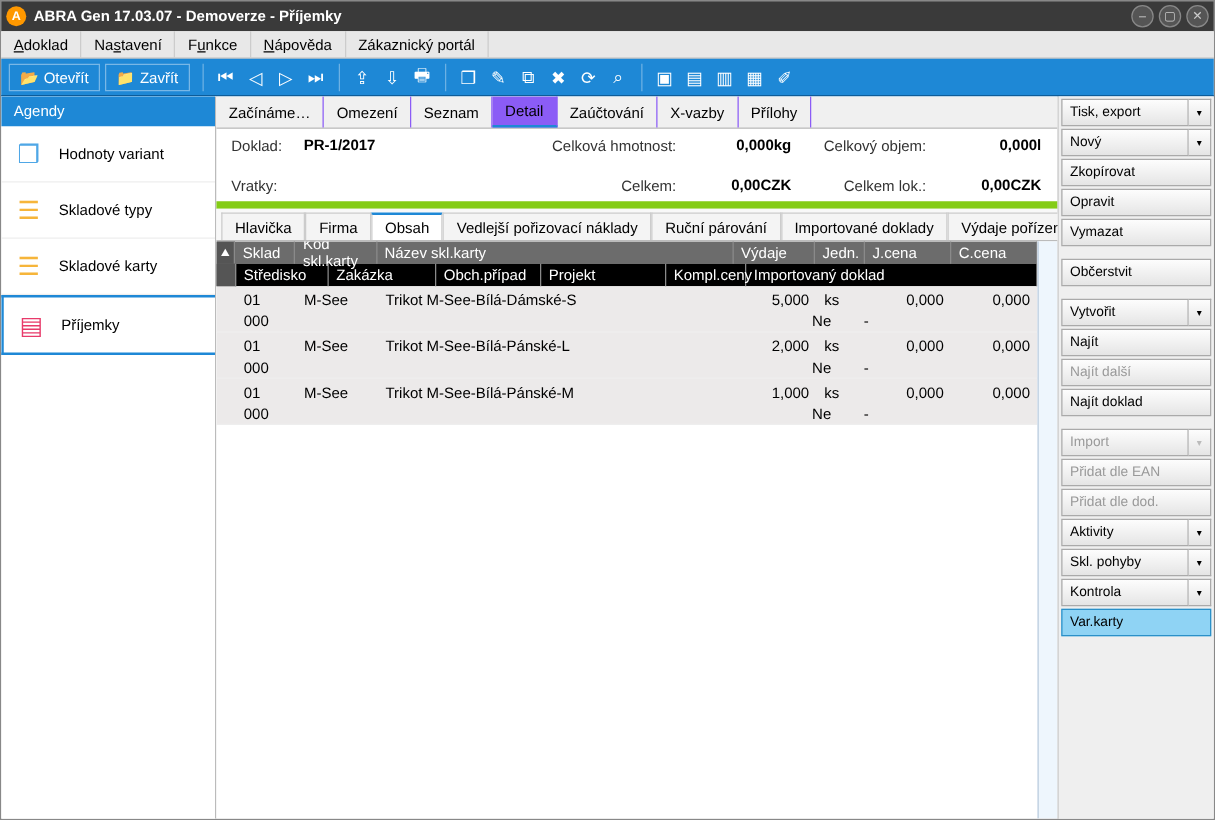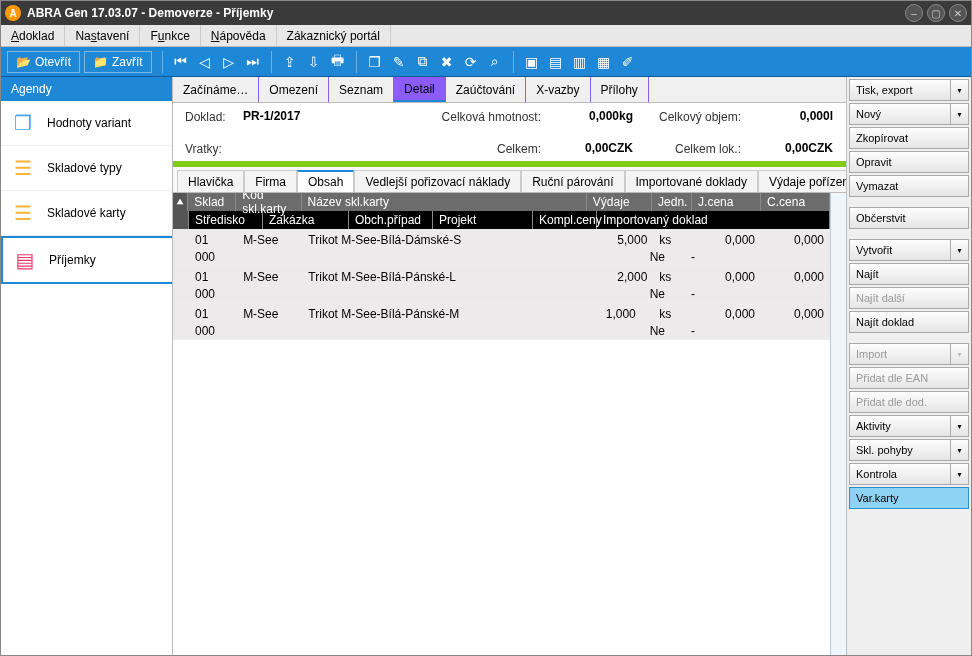--- a/index.html
+++ b/index.html
@@ -268,21 +268,21 @@
                   <div class="cell c-proj"></div>
                   <div class="cell" style="width:138px;text-align:right">Ne</div>
                   <div class="cell c-imp" style="padding-left:20px">-</div>
                 </div>
               </div>
               <div class="grid-row">
                 <div class="line1">
                   <div class="cell c-sklad">01</div>
                   <div class="cell c-kod">M-See</div>
                   <div class="cell c-nazev">Trikot M-See-Bílá-Pánské-M</div>
-                  <div class="cell c-pocet" style="text-align:center">1,000</div>
+                  <div class="cell c-pocet" style="text-align:right">1,000</div>
                   <div class="cell c-jedn">ks</div>
                   <div class="cell c-jcena" style="text-align:right">0,000</div>
                   <div class="cell c-ccena" style="text-align:right">0,000</div>
                 </div>
                 <div class="line2">
                   <div class="cell c-str">000</div>
                   <div class="cell" style="width:86px"></div>
                   <div class="cell c-obch"></div>
                   <div class="cell c-proj"></div>
                   <div class="cell" style="width:138px;text-align:right">Ne</div>

